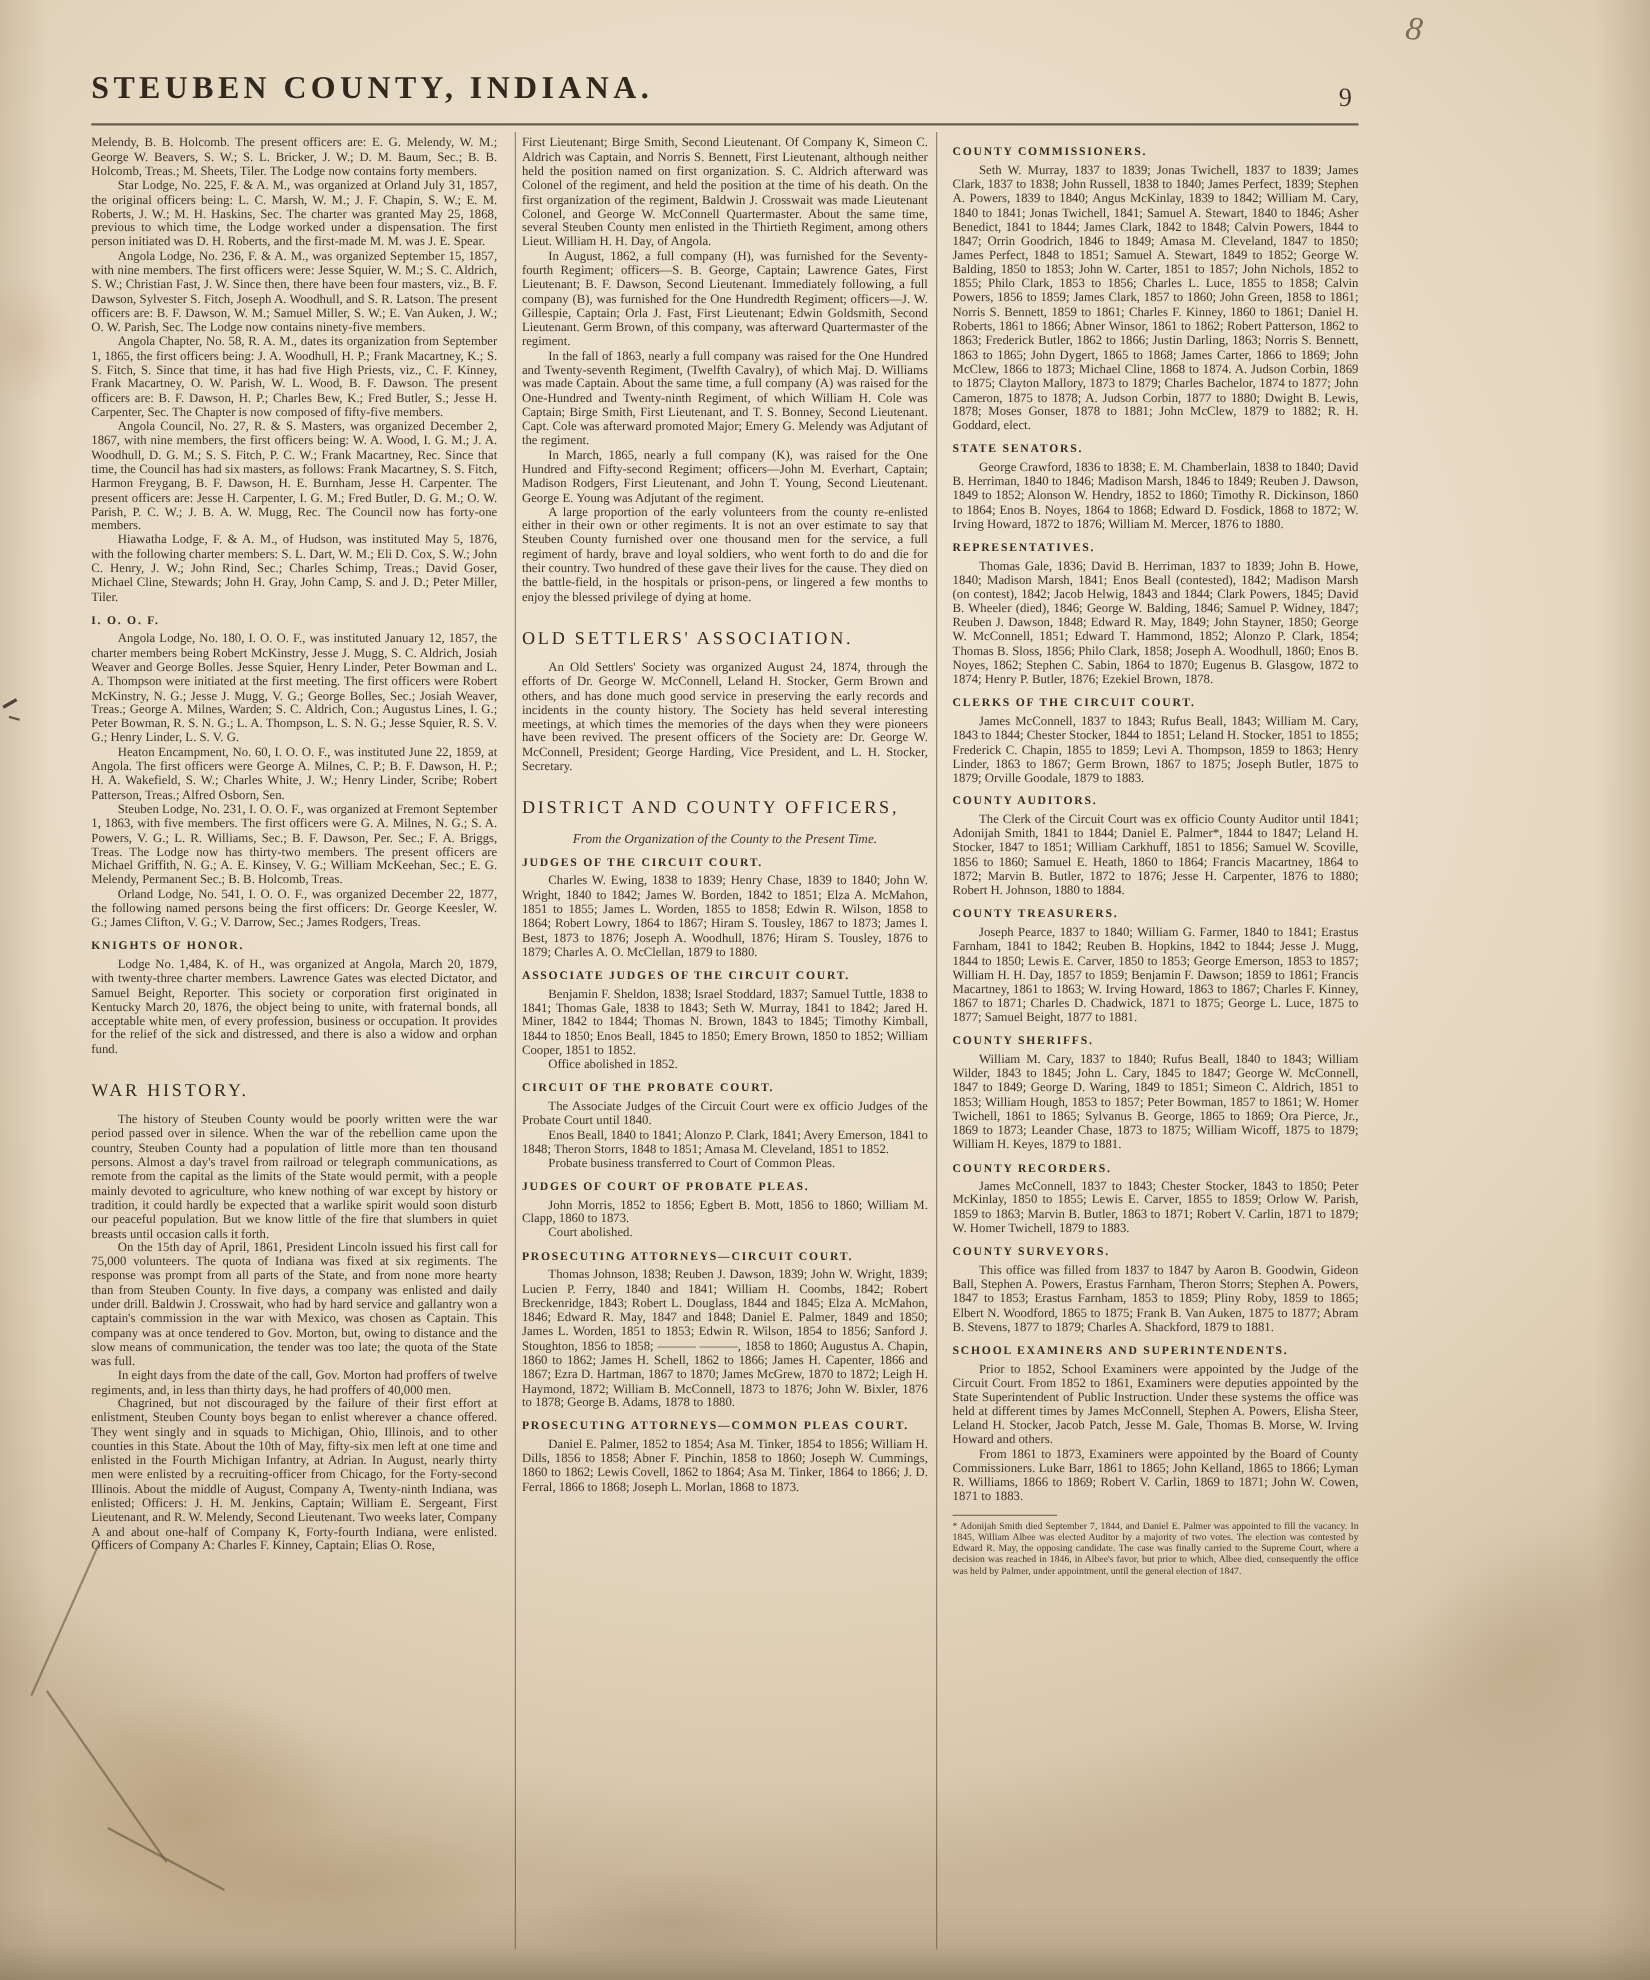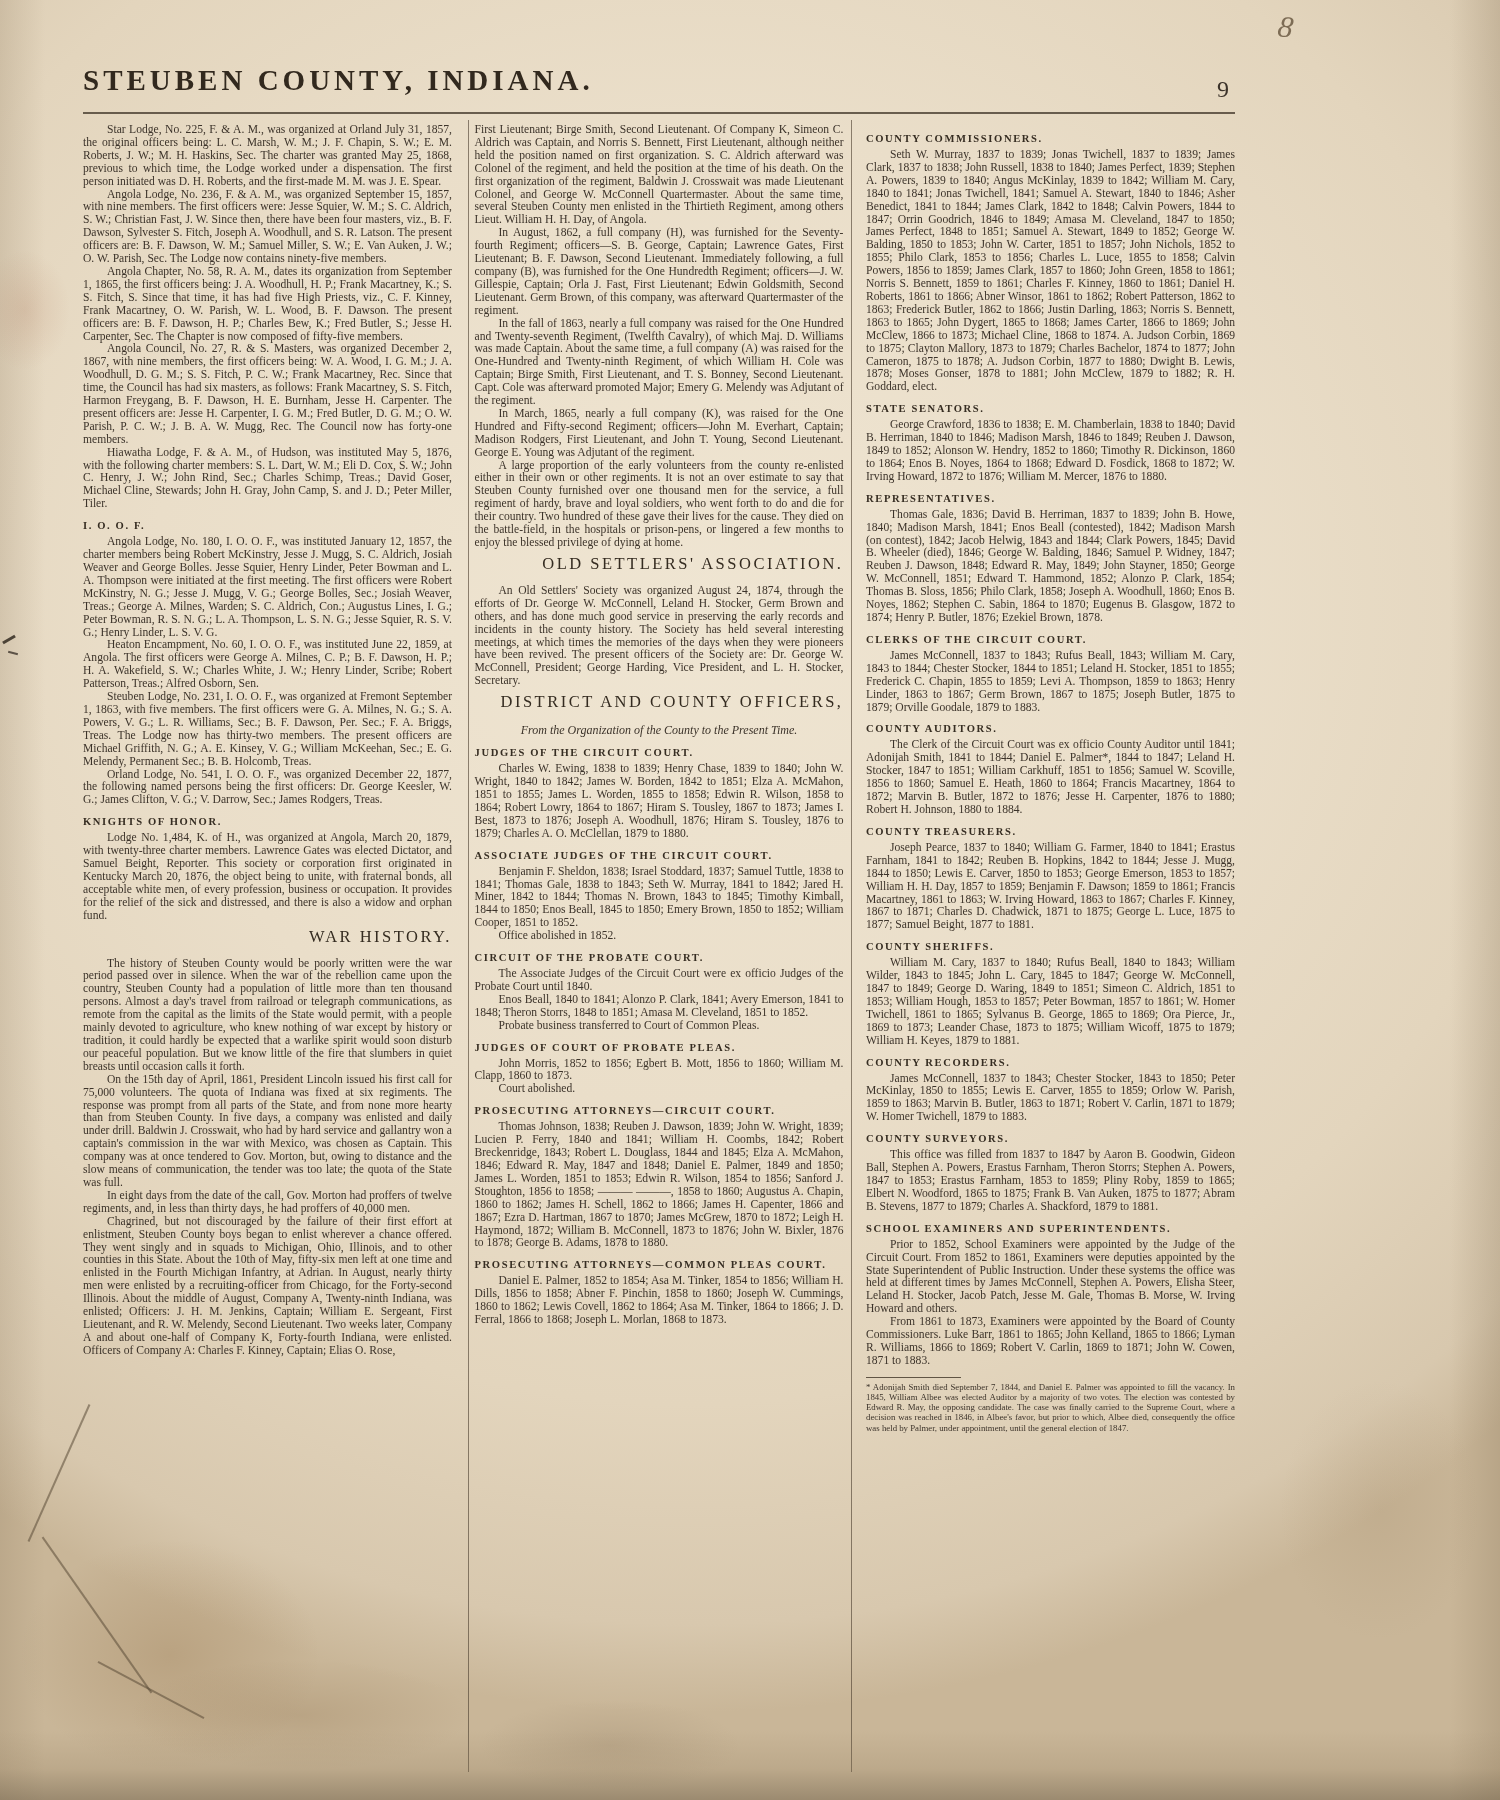--- a/index.html
+++ b/index.html
@@ -26,21 +26,21 @@
   .head-rule{border:none;border-top:2px solid rgba(62,51,38,0.75);margin:2px 0 10px;}
 
   .cols{position:relative;display:flex;}
   .col{width:369px;flex:0 0 369px;}
   .col+.col{margin-left:22.5px;}
   .vrule{position:absolute;top:-4px;width:1px;height:1652px;background:rgba(72,59,44,0.6);}
   .v1{left:385px;} .v2{left:768px;}
 
   .blk-para,.blk-cont{margin:0;text-align:justify;font-size:11.6px;line-height:12.9px;text-indent:24px;}
   .blk-cont{text-indent:0;}
-  .blk-h1{margin:4px 0 11px;text-align:right;font-weight:normal;font-size:16.5px;letter-spacing:2.5px;text-indent:0;color:#342b20;}
+  .blk-h1{margin:20px 0 11px;text-align:left;font-weight:normal;font-size:16.5px;letter-spacing:2.5px;text-indent:0;color:#342b20;}
   .blk-h2{margin:9px 0 5px;text-align:left;font-weight:bold;font-size:10.6px;letter-spacing:1.6px;text-indent:0;color:#362d22;}
   .blk-hi{margin:1px 0 8px;text-align:center;font-style:italic;font-size:12px;}
   .blk-footnote{position:relative;margin-top:9px;padding-top:5px;font-size:8.8px;line-height:10.2px;text-align:justify;}
   .blk-footnote::before{content:"";position:absolute;top:0;left:0;width:95px;border-top:1px solid rgba(62,51,38,0.8);}
 
   
   .stain{position:absolute;border-radius:50%;pointer-events:none;}
   .s1{left:20px;top:1540px;width:300px;height:230px;background:radial-gradient(closest-side, rgba(146,112,70,0.28), rgba(146,112,70,0));}
   .s2{left:130px;top:1660px;width:340px;height:110px;background:radial-gradient(closest-side, rgba(130,100,62,0.22), rgba(130,100,62,0));}
   .s3{left:-20px;top:250px;width:90px;height:120px;background:radial-gradient(closest-side, rgba(170,110,80,0.18), rgba(170,110,80,0));}
@@ -67,20 +67,21 @@
     <div class="page-head">
       <div class="page-title">STEUBEN COUNTY, INDIANA.</div>
       <div class="page-num">9</div>
     </div>
     <hr class="head-rule">
 
     <div class="cols">
       <div class="vrule v1"></div>
       <div class="vrule v2"></div>
       <div class="col">
+          <p class="blk-cont">Melendy, B. B. Holcomb.  The present officers are: E. G. Melendy, W. M.; George W. Beavers, S. W.; S. L. Bricker, J. W.; D. M. Baum, Sec.; B. B. Holcomb, Treas.; M. Sheets, Tiler.  The Lodge now contains forty members.</p>
           <p class="blk-para">Star Lodge, No. 225, F. &amp; A. M., was organized at Orland July 31, 1857, the original officers being: L. C. Marsh, W. M.; J. F. Chapin, S. W.; E. M. Roberts, J. W.; M. H. Haskins, Sec.  The charter was granted May 25, 1868, previous to which time, the Lodge worked under a dispensation.  The first person initiated was D. H. Roberts, and the first-made M. M. was J. E. Spear.</p>
           <p class="blk-para">Angola Lodge, No. 236, F. &amp; A. M., was organized September 15, 1857, with nine members.  The first officers were: Jesse Squier, W. M.; S. C. Aldrich, S. W.; Christian Fast, J. W.  Since then, there have been four masters, viz., B. F. Dawson, Sylvester S. Fitch, Joseph A. Woodhull, and S. R. Latson.  The present officers are: B. F. Dawson, W. M.; Samuel Miller, S. W.; E. Van Auken, J. W.; O. W. Parish, Sec.  The Lodge now contains ninety-five members.</p>
           <p class="blk-para">Angola Chapter, No. 58, R. A. M., dates its organization from September 1, 1865, the first officers being: J. A. Woodhull, H. P.; Frank Macartney, K.; S. S. Fitch, S.  Since that time, it has had five High Priests, viz., C. F. Kinney, Frank Macartney, O. W. Parish, W. L. Wood, B. F. Dawson.  The present officers are: B. F. Dawson, H. P.; Charles Bew, K.; Fred Butler, S.; Jesse H. Carpenter, Sec.  The Chapter is now composed of fifty-five members.</p>
           <p class="blk-para">Angola Council, No. 27, R. &amp; S. Masters, was organized December 2, 1867, with nine members, the first officers being: W. A. Wood, I. G. M.; J. A. Woodhull, D. G. M.; S. S. Fitch, P. C. W.; Frank Macartney, Rec.  Since that time, the Council has had six masters, as follows: Frank Macartney, S. S. Fitch, Harmon Freygang, B. F. Dawson, H. E. Burnham, Jesse H. Carpenter.  The present officers are: Jesse H. Carpenter, I. G. M.; Fred Butler, D. G. M.; O. W. Parish, P. C. W.; J. B. A. W. Mugg, Rec.  The Council now has forty-one members.</p>
           <p class="blk-para">Hiawatha Lodge, F. &amp; A. M., of Hudson, was instituted May 5, 1876, with the following charter members: S. L. Dart, W. M.; Eli D. Cox, S. W.; John C. Henry, J. W.; John Rind, Sec.; Charles Schimp, Treas.; David Goser, Michael Cline, Stewards; John H. Gray, John Camp, S. and J. D.; Peter Miller, Tiler.</p>
           <h3 class="blk-h2">I. O. O. F.</h3>
           <p class="blk-para">Angola Lodge, No. 180, I. O. O. F., was instituted January 12, 1857, the charter members being Robert McKinstry, Jesse J. Mugg, S. C. Aldrich, Josiah Weaver and George Bolles.  Jesse Squier, Henry Linder, Peter Bowman and L. A. Thompson were initiated at the first meeting.  The first officers were Robert McKinstry, N. G.; Jesse J. Mugg, V. G.; George Bolles, Sec.; Josiah Weaver, Treas.; George A. Milnes, Warden; S. C. Aldrich, Con.; Augustus Lines, I. G.; Peter Bowman, R. S. N. G.; L. A. Thompson, L. S. N. G.; Jesse Squier, R. S. V. G.; Henry Linder, L. S. V. G.</p>
           <p class="blk-para">Heaton Encampment, No. 60, I. O. O. F., was instituted June 22, 1859, at Angola.  The first officers were George A. Milnes, C. P.; B. F. Dawson, H. P.; H. A. Wakefield, S. W.; Charles White, J. W.; Henry Linder, Scribe; Robert Patterson, Treas.; Alfred Osborn, Sen.</p>
           <p class="blk-para">Steuben Lodge, No. 231, I. O. O. F., was organized at Fremont September 1, 1863, with five members.  The first officers were G. A. Milnes, N. G.; S. A. Powers, V. G.; L. R. Williams, Sec.; B. F. Dawson, Per. Sec.; F. A. Briggs, Treas.  The Lodge now has thirty-two members.  The present officers are Michael Griffith, N. G.; A. E. Kinsey, V. G.; William McKeehan, Sec.; E. G. Melendy, Permanent Sec.; B. B. Holcomb, Treas.</p>
           <p class="blk-para">Orland Lodge, No. 541, I. O. O. F., was organized December 22, 1877, the following named persons being the first officers: Dr. George Keesler, W. G.; James Clifton, V. G.; V. Darrow, Sec.; James Rodgers, Treas.</p>

